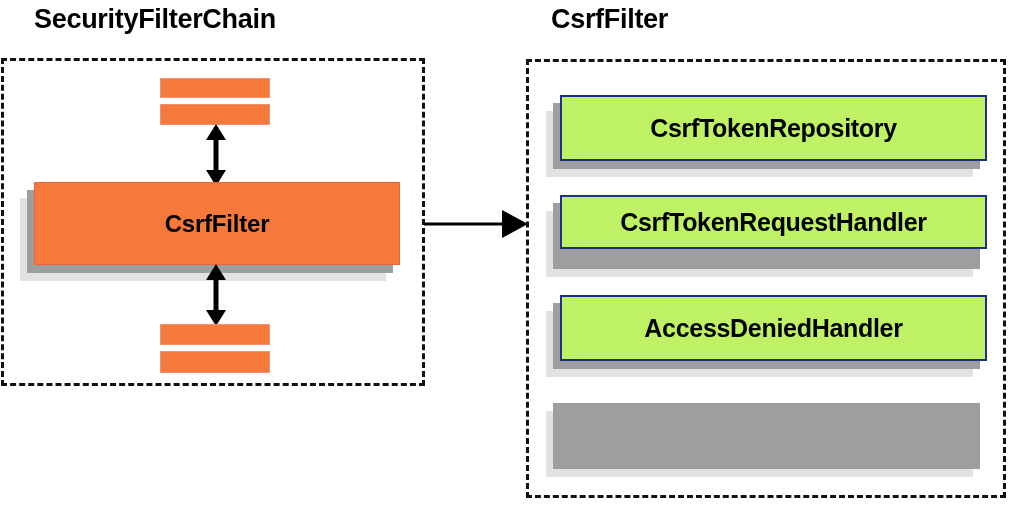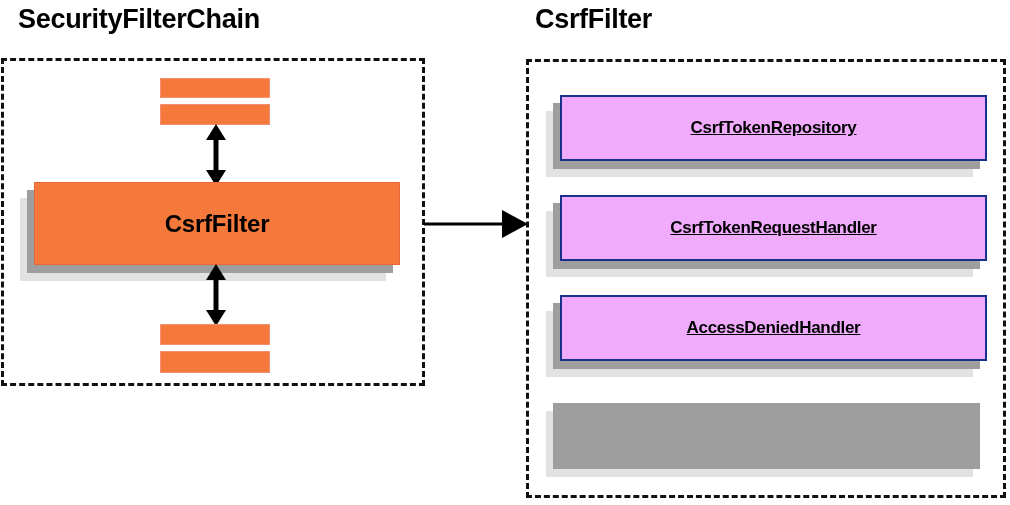--- a/index.html
+++ b/index.html
@@ -24,20 +24,21 @@
   }
 
   
   .panel-title {
     position: absolute;
     font-size: 27px;
     font-weight: bold;
     color: #000000;
     letter-spacing: -0.3px;
     white-space: nowrap;
+    margin-left: 16px;
   }
   #title-left  { left: 18px;  top: 4px; }
   #title-right { left: 535px; top: 4px; }
 
   
   .panel {
     position: absolute;
     border: 3px dashed #111111;
     background: transparent;
     box-sizing: border-box;
@@ -76,32 +77,31 @@
   .strip-orange {
     position: absolute;
     background: #f5793b;
     border: 1px solid #f09070;
     box-sizing: border-box;
   }
 
   
   .node-blue {
     position: absolute;
-    background: #f0abfc;
+    background: #bef264;
     border: 2px solid #19308c;
     box-sizing: border-box;
     display: flex;
     align-items: center;
     justify-content: center;
     color: #000000;
-    font-size: 17px;
+    font-size: 25px;
     font-weight: bold;
     letter-spacing: -0.3px;
     white-space: nowrap;
-    text-decoration: underline;
   }
 
   
   .arrow-svg {
     position: absolute;
     overflow: visible;
   }
 </style>
 </head>
 <body>
@@ -142,21 +142,21 @@
   </svg>
 
   <div class="panel" id="panel-right"></div>
 
   <div class="shadow-far" style="left:546px; top:111px; width:427px; height:66px;"></div>
   <div class="shadow-near" style="left:553px; top:103px; width:427px; height:66px;"></div>
   <div class="node-blue" style="left:560px; top:95px; width:427px; height:66px;">CsrfTokenRepository</div>
 
   <div class="shadow-far" style="left:546px; top:211px; width:427px; height:66px;"></div>
   <div class="shadow-near" style="left:553px; top:203px; width:427px; height:66px;"></div>
-  <div class="node-blue" style="left:560px; top:195px; width:427px; height:66px;">CsrfTokenRequestHandler</div>
+  <div class="node-blue" style="left:560px; top:195px; width:427px; height:54px;">CsrfTokenRequestHandler</div>
 
   <div class="shadow-far" style="left:546px; top:311px; width:427px; height:66px;"></div>
   <div class="shadow-near" style="left:553px; top:303px; width:427px; height:66px;"></div>
   <div class="node-blue" style="left:560px; top:295px; width:427px; height:66px;">AccessDeniedHandler</div>
 
   <div class="shadow-far" style="left:546px; top:411px; width:427px; height:66px;"></div>
   <div class="shadow-near" style="left:553px; top:403px; width:427px; height:66px;"></div>
 
 </div>
 

